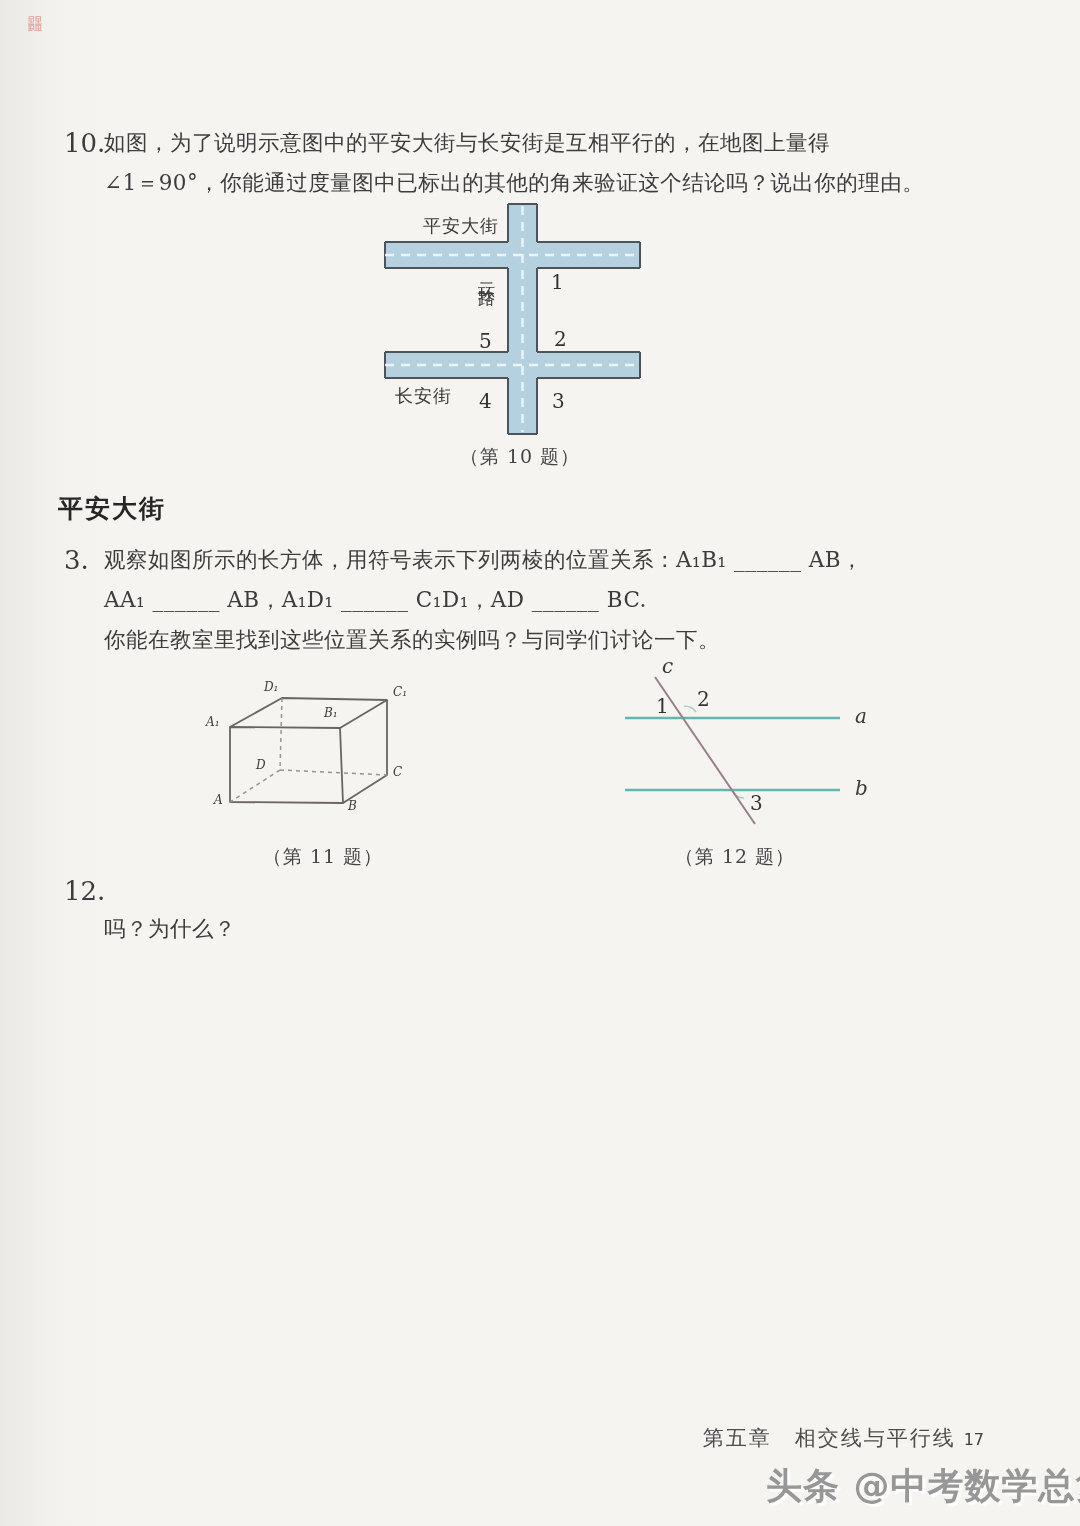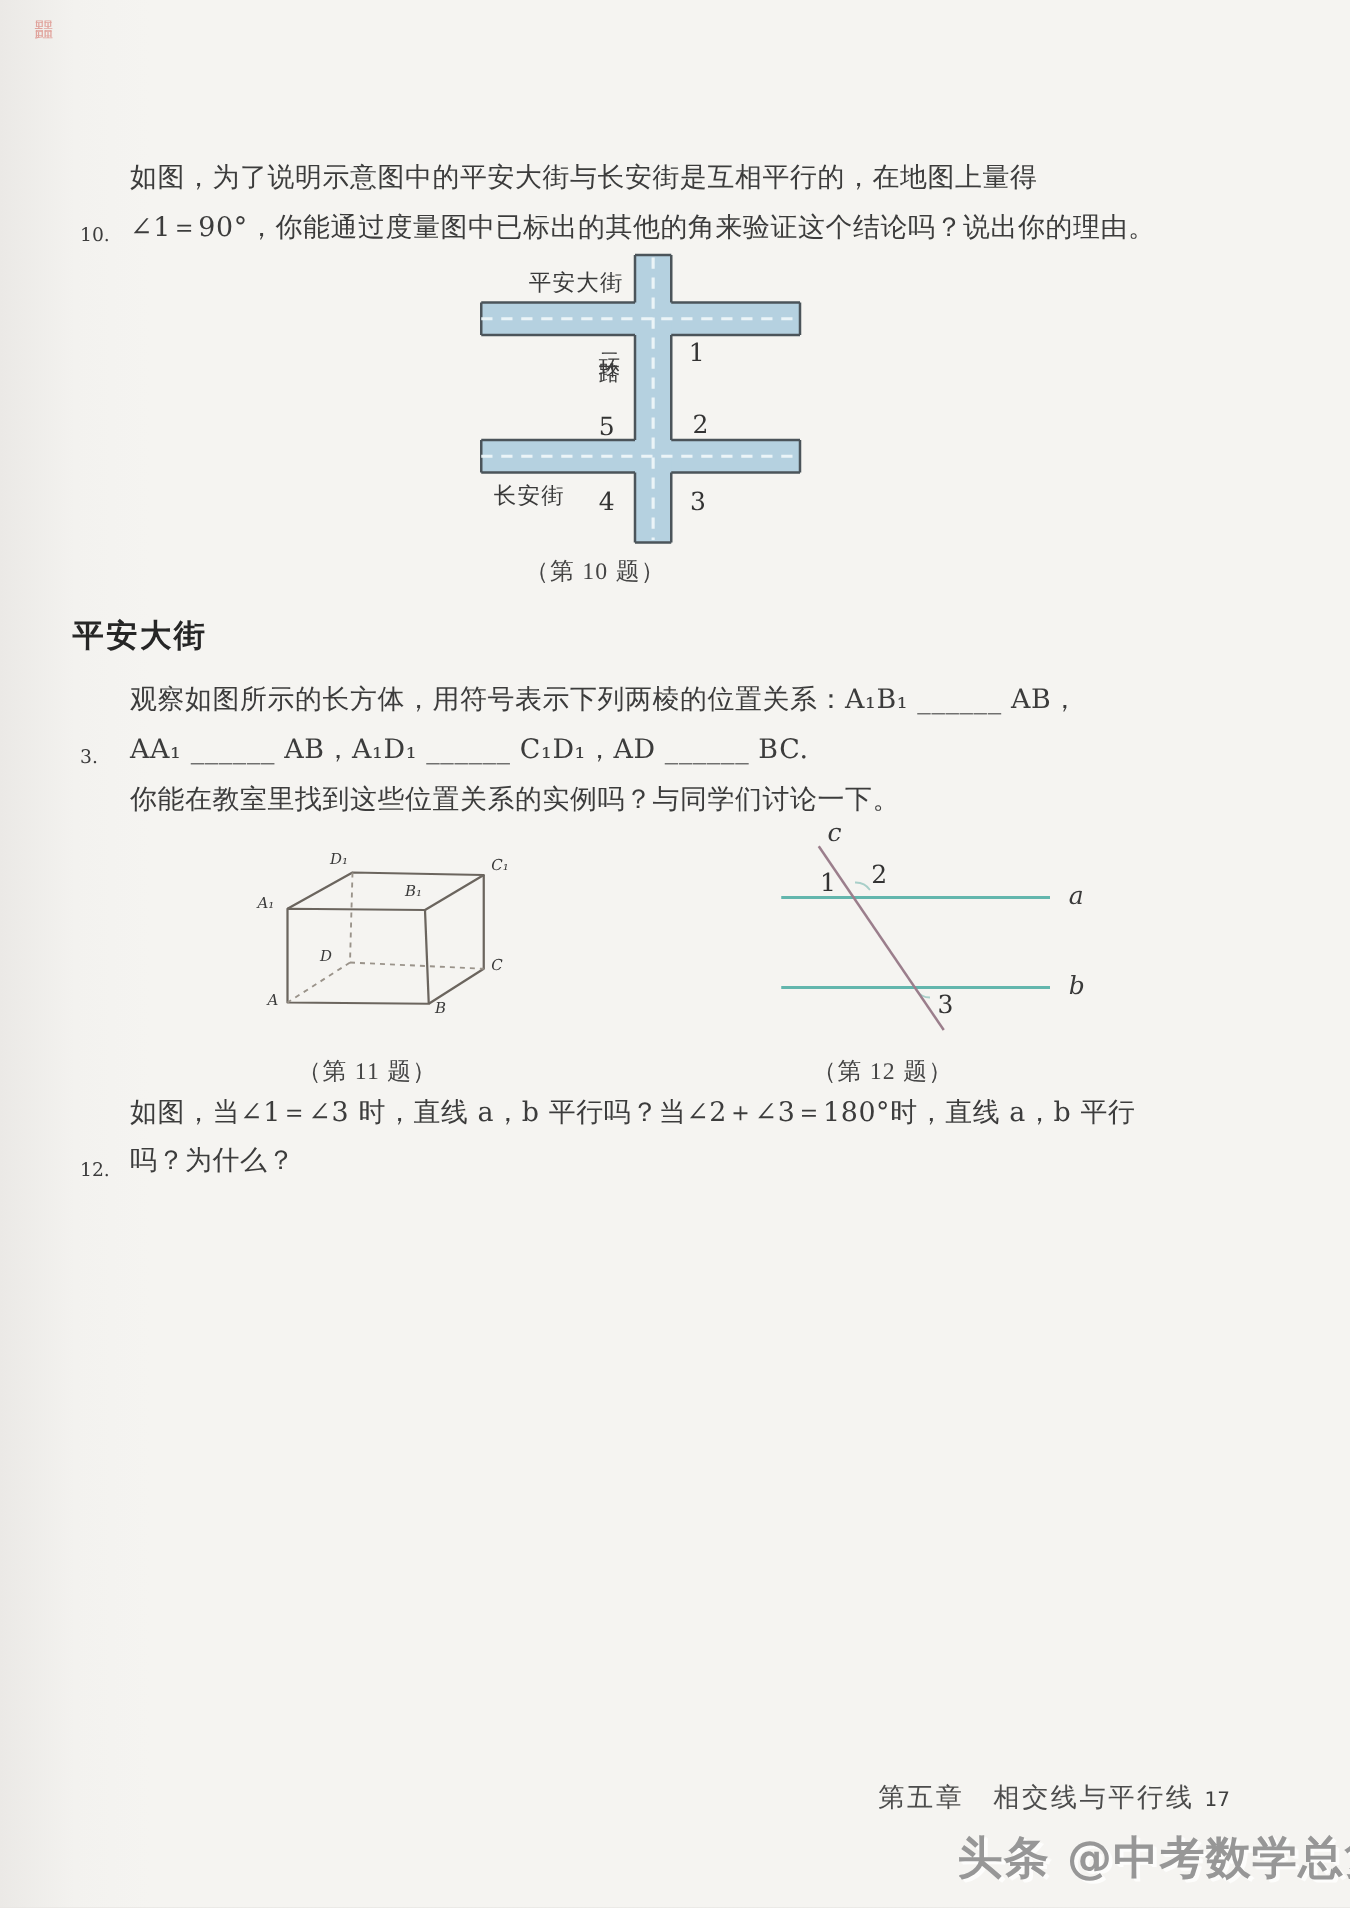--- a/index.html
+++ b/index.html
@@ -6,27 +6,27 @@
   .page{
     position:relative;width:1080px;height:1526px;overflow:hidden;
     background:linear-gradient(to right,#ebe9e6 0px,#f3f2ef 60px,#f5f4f1 120px,#f5f4f1 100%);
     font-family:"DejaVu Serif", serif;color:#3c3c3c;
   }
   .stamp{
     position:absolute;left:26px;top:4px;writing-mode:vertical-rl;
     font-size:15px;line-height:17px;color:#cf4a3e;opacity:.45;letter-spacing:2px;
     font-family:"DejaVu Sans",sans-serif;
   }
-  .pnum{position:absolute;font-size:15px;line-height:30px;margin-top:45px;}
+  .pnum{position:absolute;font-size:26px;line-height:30px;}
   .ptext{position:absolute;font-size:21.5px;line-height:30px;letter-spacing:.5px;white-space:nowrap;}
   .section-header{
     position:absolute;left:58px;top:492px;font-size:25px;font-weight:bold;
     color:#262626;font-family:"DejaVu Sans",sans-serif;letter-spacing:2px;
   }
-  .caption{position:absolute;font-size:19px;color:#454545;letter-spacing:1px;font-family:Liberation Serif, serif;}
+  .caption{position:absolute;font-size:19px;color:#454545;text-align:center;letter-spacing:1px;}
   .fig{position:absolute;}
   .fig-label{position:absolute;font-size:18px;color:#3a3a3a;letter-spacing:1px;white-space:nowrap;}
   .fig-label.vert{writing-mode:vertical-rl;letter-spacing:3px;font-size:17px;}
   .angle-num{position:absolute;font-size:20px;color:#333;font-family:"DejaVu Serif",serif;}
   .vx-label{position:absolute;font-size:12px;font-style:italic;color:#3a3a3a;font-family:"DejaVu Serif",serif;}
   .ln-label{position:absolute;font-size:20px;font-style:italic;color:#3a3a3a;}
   .footer{
     position:absolute;top:1424px;right:96px;display:flex;align-items:baseline;gap:8px;
     font-family:"DejaVu Sans",sans-serif;
   }
@@ -123,21 +123,20 @@
     <div class="ln-label" style="left:62px;top:2px">c</div>
     <div class="angle-num" style="left:56px;top:42px">1</div>
     <div class="angle-num" style="left:97px;top:35px">2</div>
     <div class="angle-num" style="left:150px;top:139px">3</div>
   </div>
 
   <div class="caption" style="left:238px;top:844px;width:170px">（第 11 题）</div>
   <div class="caption" style="left:650px;top:844px;width:170px">（第 12 题）</div>
 
   <div class="pnum" style="left:64px;top:876px">12.</div>
-  <div class="ptext" style="left:104px;top:876px">如图，当∠1＝∠3 时，直线 a，b 平行吗？当∠2＋∠3＝180°时，直线 a，b 平行</div>
   <div class="ptext" style="left:104px;top:914px">吗？为什么？</div>
 
   <div class="footer">
     <span class="chapter">第五章　相交线与平行线</span>
     <span class="pageno">17</span>
   </div>
 
   <div class="watermark">头条 @中考数学总复习</div>
 
 </div>

